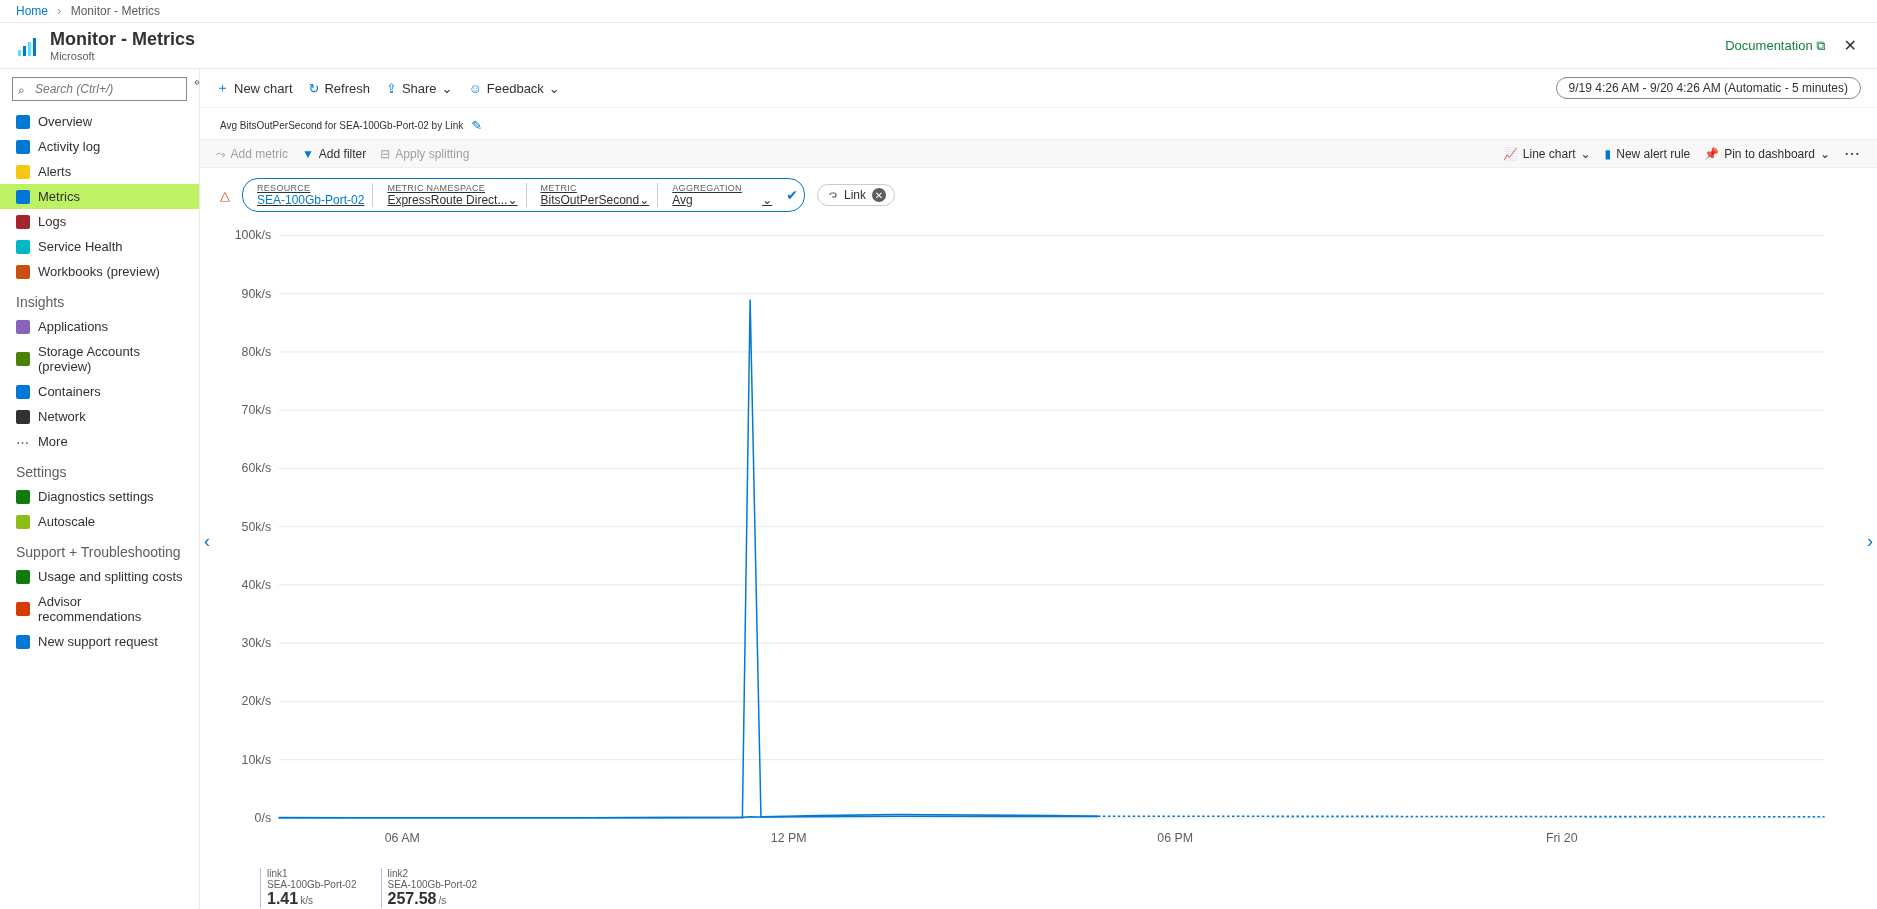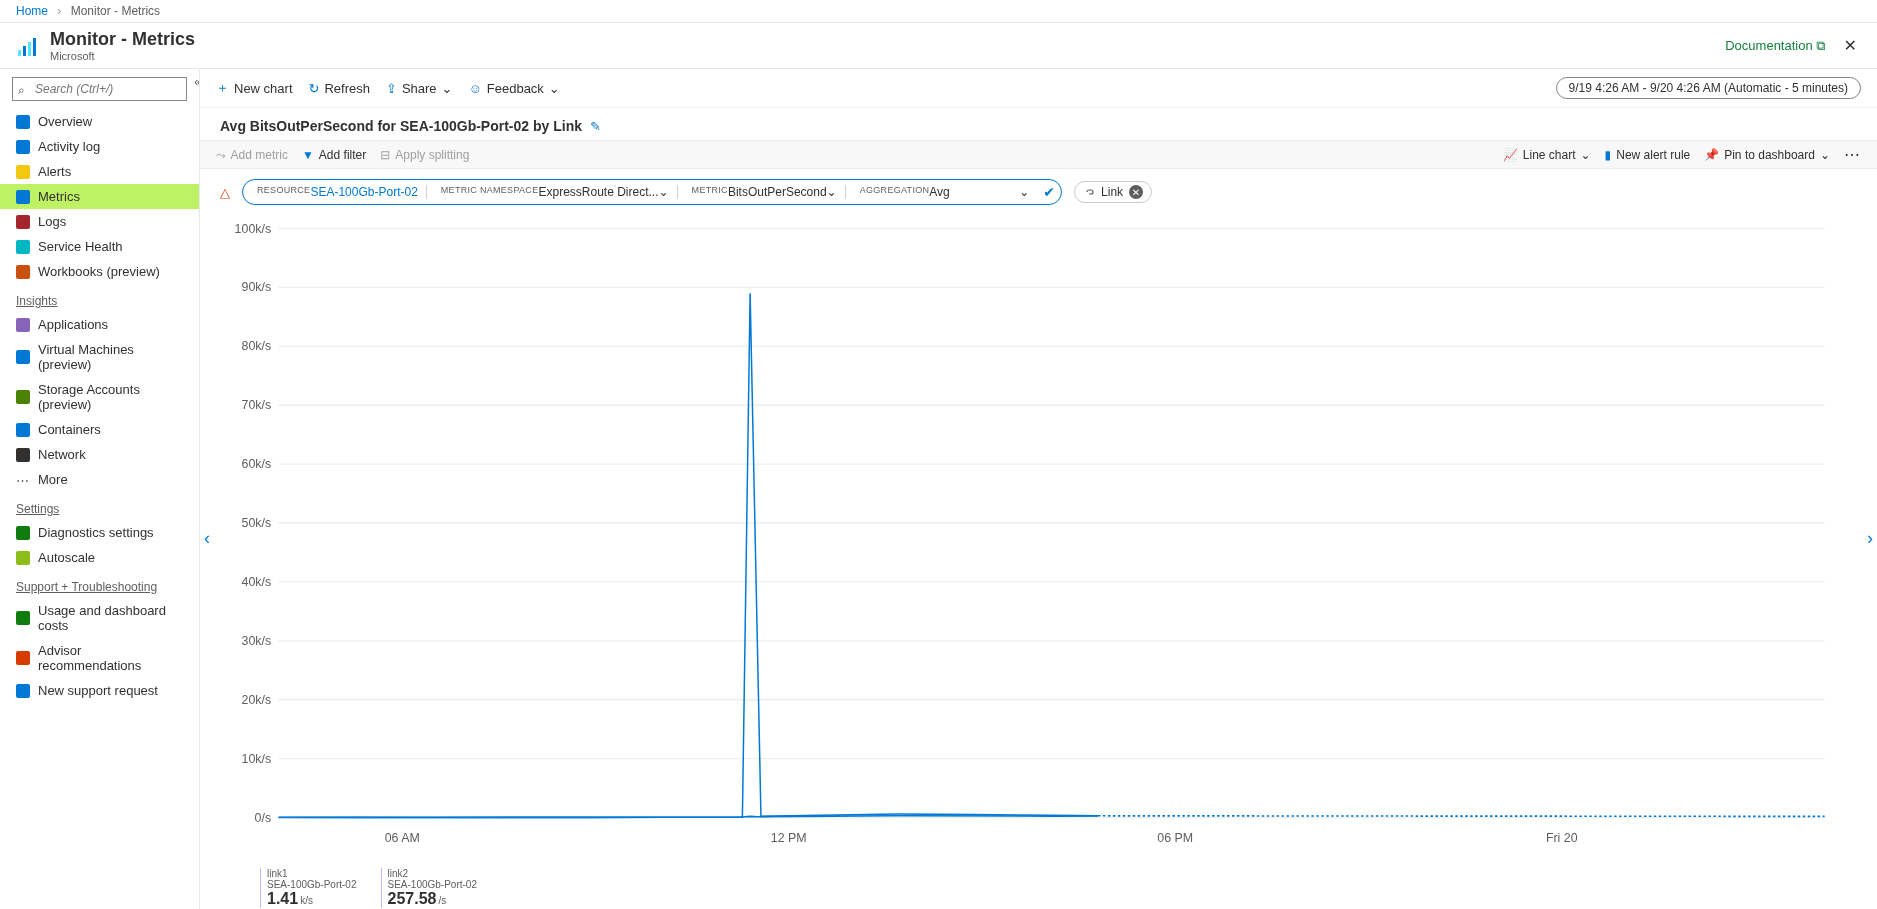--- a/index.html
+++ b/index.html
@@ -21,49 +21,49 @@
 .close-x { font-size: 16px; color: #323130; cursor: pointer; padding: 0 4px; }
 
 .main-layout { display: flex; height: calc(100vh - 54px); }
 
 
 .sidebar { width: 200px; border-right: 1px solid #e8e8e8; padding: 8px 0; overflow-y: auto; position: relative; }
 .search-wrap { padding: 0 12px 8px; position: relative; }
 .search-wrap input { width: 100%; padding: 4px 6px 4px 22px; border: 1px solid #8a8886; font-size: 12px; font-style: italic; }
 .search-wrap .mag { position: absolute; left: 18px; top: 6px; color: #605e5c; font-size: 12px; }
 .collapse-chevron { position: absolute; top: 6px; right: -2px; font-size: 12px; color: #605e5c; cursor: pointer; }
-.nav-section-label { padding: 10px 16px 4px; font-size: 12px; color: #605e5c; text-decoration: underline; }
+.nav-section-label { padding: 10px 16px 4px; font-size: 14px; color: #605e5c; }
 .nav-item { display: flex; align-items: center; gap: 8px; padding: 5px 16px; font-size: 13px; color: #323130; cursor: pointer; }
 .nav-item.selected { background: #bef264; }
 .nav-icon { width: 14px; height: 14px; flex-shrink: 0; display: inline-block; }
 
 
 .content { flex: 1; display: flex; flex-direction: column; overflow: hidden; position: relative; }
 .toolbar { display: flex; align-items: center; justify-content: space-between; padding: 8px 16px; border-bottom: 1px solid #f3f2f1; }
 .toolbar .left, .toolbar .right { display: flex; align-items: center; gap: 16px; }
 .tbtn { display: flex; align-items: center; gap: 5px; color: #323130; cursor: pointer; font-size: 13px; }
 .tbtn .ic { color: #0078d4; font-size: 13px; }
 .time-pill { border: 1px solid #8a8886; border-radius: 12px; padding: 3px 12px; font-size: 12px; cursor: pointer; }
 
 .chart-title-row { display: flex; align-items: center; gap: 8px; padding: 10px 20px 6px; }
-.chart-title { font-size: 14px; font-weight: 700; }
+.chart-title { font-size: 10px; font-weight: 400; }
 .pencil { color: #0078d4; cursor: pointer; }
 
 .chart-toolbar { display: flex; align-items: center; justify-content: space-between; padding: 4px 16px; background: #f8f8f8; border-top: 1px solid #eee; border-bottom: 1px solid #eee; }
 .chart-toolbar .left, .chart-toolbar .right { display: flex; align-items: center; gap: 14px; }
 .ct-btn { display: flex; align-items: center; gap: 5px; font-size: 12px; cursor: pointer; }
 .ct-btn.disabled { color: #a19f9d; }
 .ct-btn .ic { color: #0078d4; }
 .ct-btn.disabled .ic { color: #a19f9d; }
 .dots { font-size: 16px; letter-spacing: 1px; cursor: pointer; }
 
 
 .config-row { display: flex; align-items: center; gap: 12px; padding: 10px 20px; }
 .config-pill { display: flex; align-items: center; border: 1px solid #0078d4; border-radius: 16px; padding: 4px 6px; gap: 6px; }
-.config-field { display: flex; flex-direction: row; border-right: 1px solid #ccc; padding: 0 8px; }
+.config-field { display: flex; flex-direction: column; border-right: 1px solid #ccc; padding: 0 8px; text-decoration: underline; }
 .config-field:last-of-type { border-right: none; }
 .config-field label { font-size: 9px; text-transform: uppercase; color: #605e5c; letter-spacing: 0.3px; }
 .config-field .sel { display: flex; align-items: center; justify-content: space-between; font-size: 12px; min-width: 100px; cursor: pointer; }
 .config-field .sel.link { color: #0078d4; }
 .check { color: #0078d4; font-size: 14px; }
 .chip { display: flex; align-items: center; gap: 6px; border: 1px solid #ccc; border-radius: 14px; padding: 3px 8px; font-size: 12px; cursor: pointer; }
 .chip .ic { width: 12px; height: 12px; }
 .chip .x { background: #605e5c; color: #fff; border-radius: 50%; width: 14px; height: 14px; display: inline-flex; align-items: center; justify-content: center; font-size: 10px; }
 
 
@@ -151,24 +151,20 @@
           <span>Workbooks (preview)</span>
         </div>
       </div>
     <div class="nav-section-label">Insights</div>
     <div id="nav-insights">
         <div class="nav-item">
           <span class="nav-icon" style="background: rgb(135, 100, 184); border-radius: 2px;"></span>
           <span>Applications</span>
         </div>
         <div class="nav-item">
-          <span class="nav-icon" style="background: rgb(0, 120, 212); border-radius: 2px;"></span>
-          <span>Virtual Machines (preview)</span>
-        </div>
-        <div class="nav-item">
           <span class="nav-icon" style="background: rgb(73, 130, 5); border-radius: 2px;"></span>
           <span>Storage Accounts (preview)</span>
         </div>
         <div class="nav-item">
           <span class="nav-icon" style="background: rgb(0, 120, 212); border-radius: 2px;"></span>
           <span>Containers</span>
         </div>
         <div class="nav-item">
           <span class="nav-icon" style="background: rgb(50, 49, 48); border-radius: 2px;"></span>
           <span>Network</span>
@@ -186,21 +182,21 @@
         </div>
         <div class="nav-item">
           <span class="nav-icon" style="background: rgb(140, 189, 24); border-radius: 2px;"></span>
           <span>Autoscale</span>
         </div>
       </div>
     <div class="nav-section-label">Support + Troubleshooting</div>
     <div id="nav-support">
         <div class="nav-item">
           <span class="nav-icon" style="background: rgb(16, 124, 16); border-radius: 2px;"></span>
-          <span>Usage and dashboard costs</span>
+          <span>Usage and splitting costs</span>
         </div>
         <div class="nav-item">
           <span class="nav-icon" style="background: rgb(216, 59, 1); border-radius: 2px;"></span>
           <span>Advisor recommendations</span>
         </div>
         <div class="nav-item">
           <span class="nav-icon" style="background: rgb(0, 120, 212); border-radius: 2px;"></span>
           <span>New support request</span>
         </div>
       </div>

